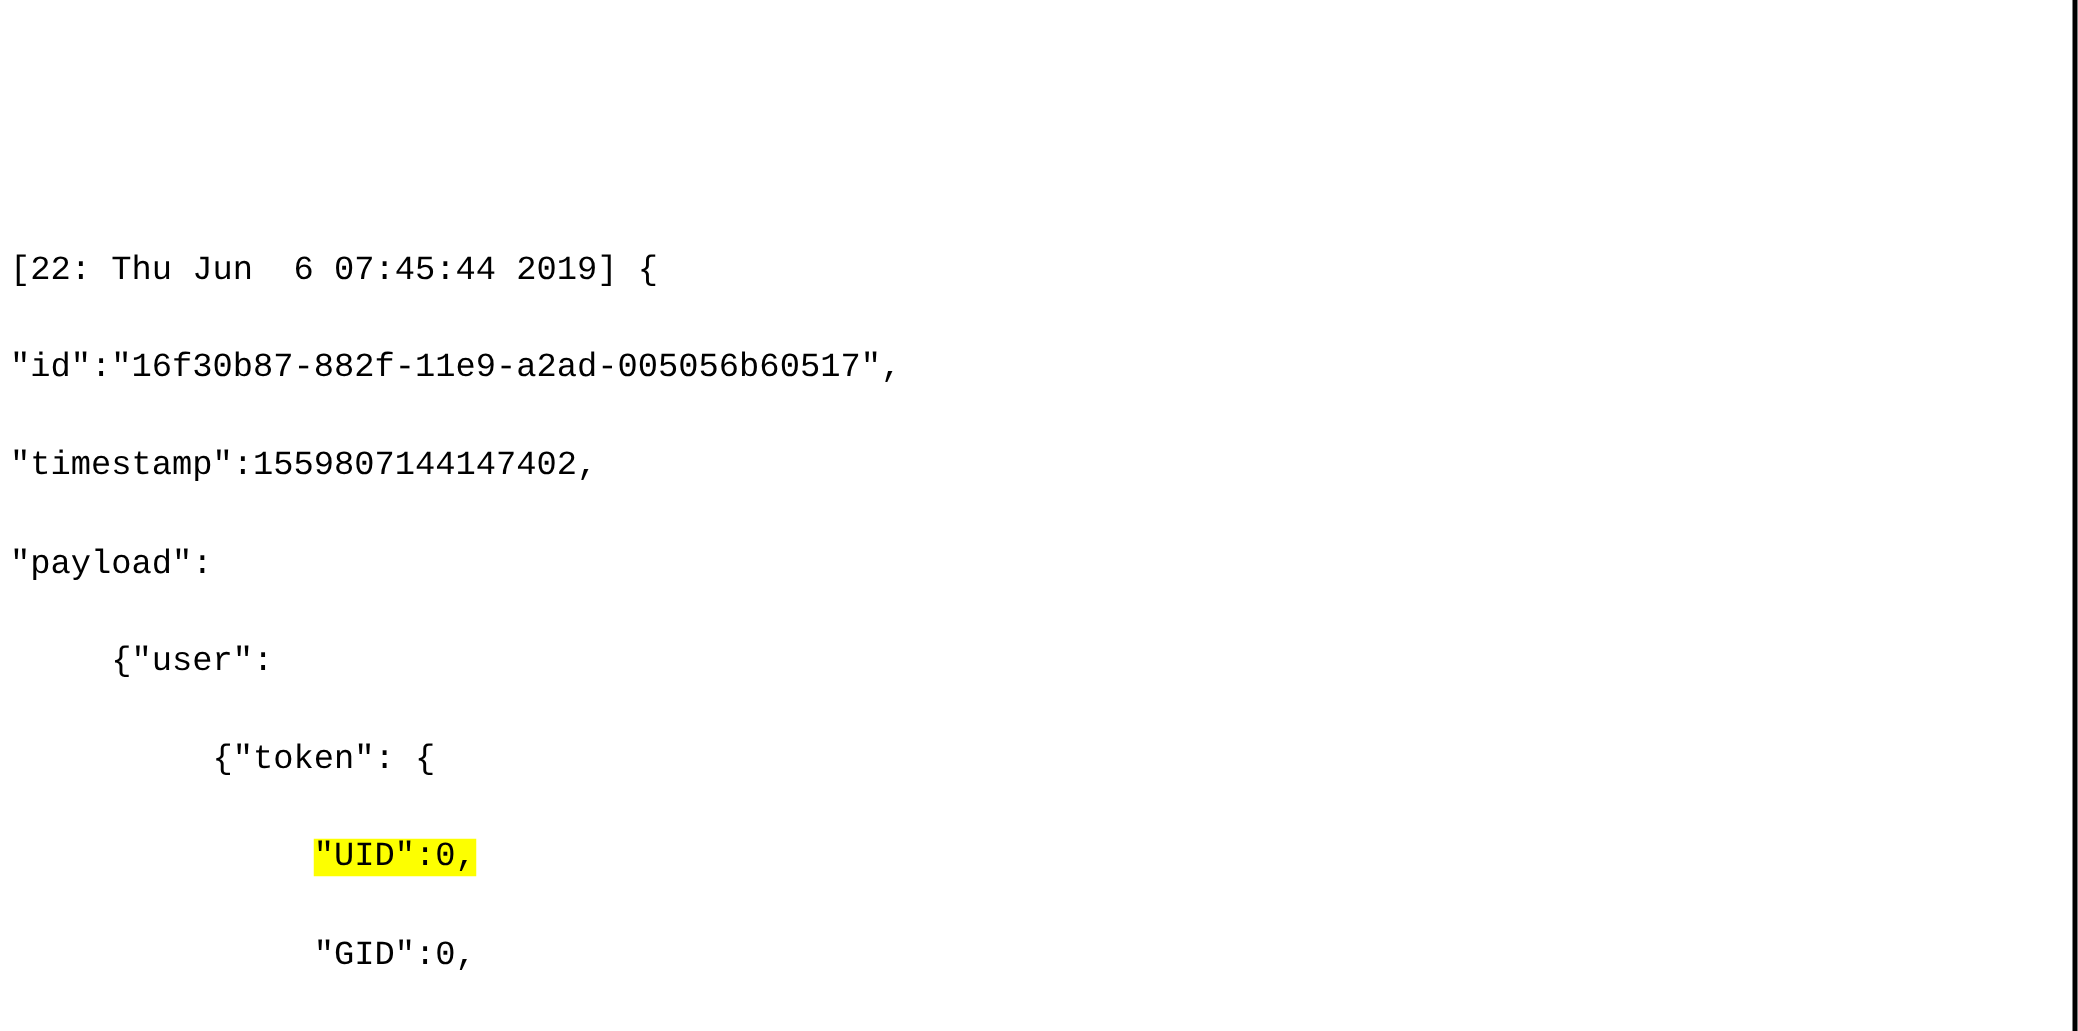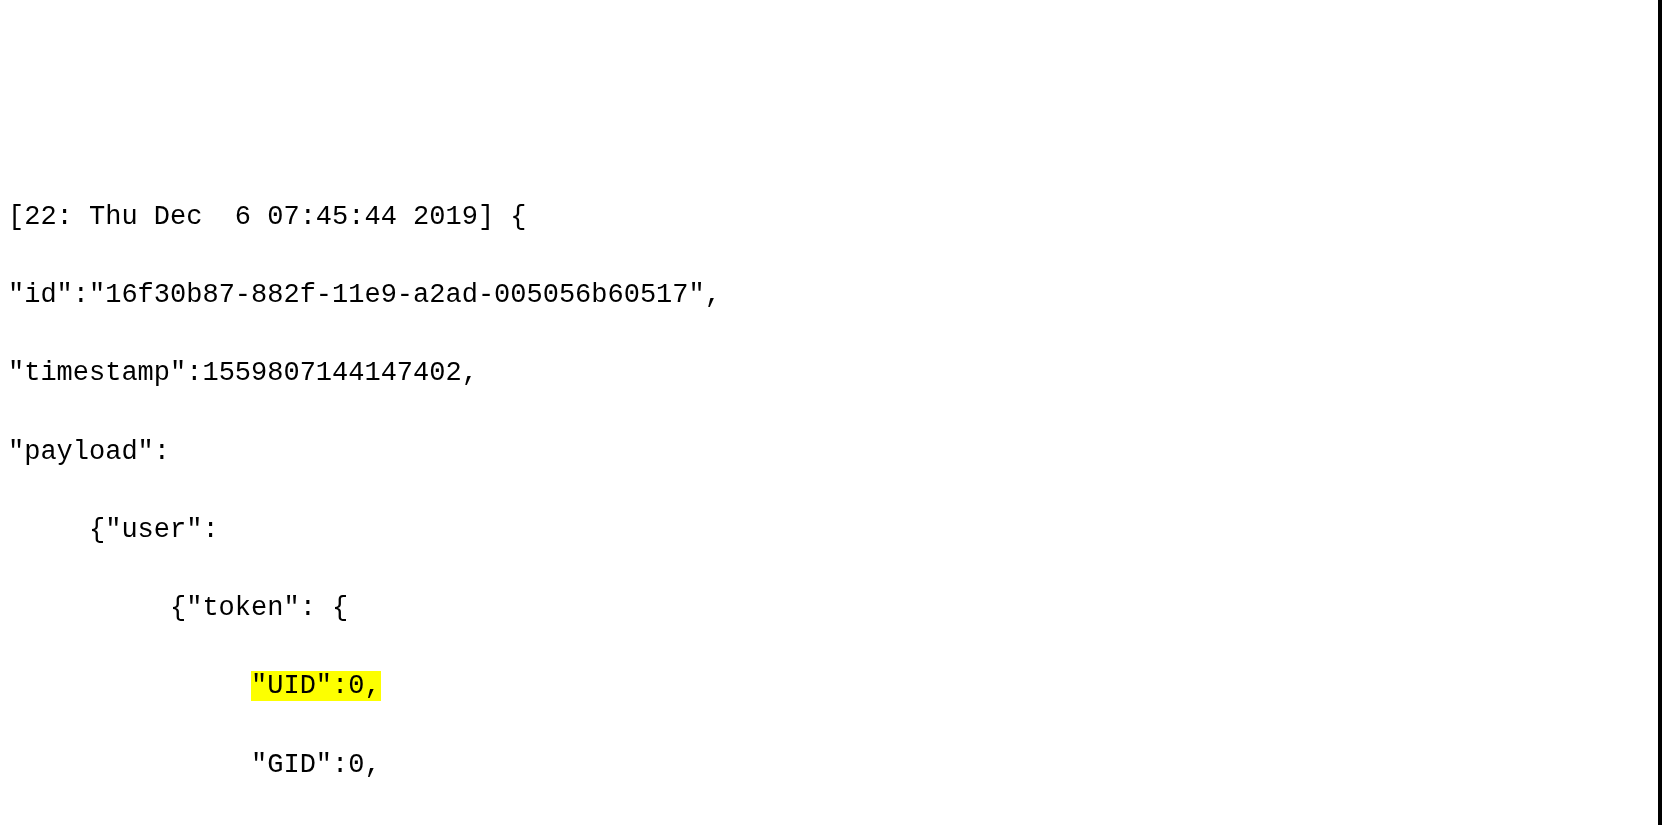--- a/index.html
+++ b/index.html
@@ -23,21 +23,21 @@
     .ind1 { padding-left: 5.0ch; }
     .ind2 { padding-left: 10.0ch; }
     .ind3 { padding-left: 15.0ch; }
   </style>
 </head>
 <body>
 
 
 
 <div>
-<div>[22: Thu Dec  6 07:45:44 2019] {</div>
+<div>[22: Thu Jun  6 07:45:44 2019] {</div>
 <div>"id":"16f30b87-882f-11e9-a2ad-005056b60517",</div>
 <div>"timestamp":1559807144147402,</div>
 <div>"payload":</div>
 <div class="ind1">{"user":</div>
 <div class="ind2">{"token": {</div>
 <div class="ind3"><span class="highlight">"UID":0,</span></div>
 <div class="ind3">"GID":0,</div>
 <div class="ind3"></div>
 
 

